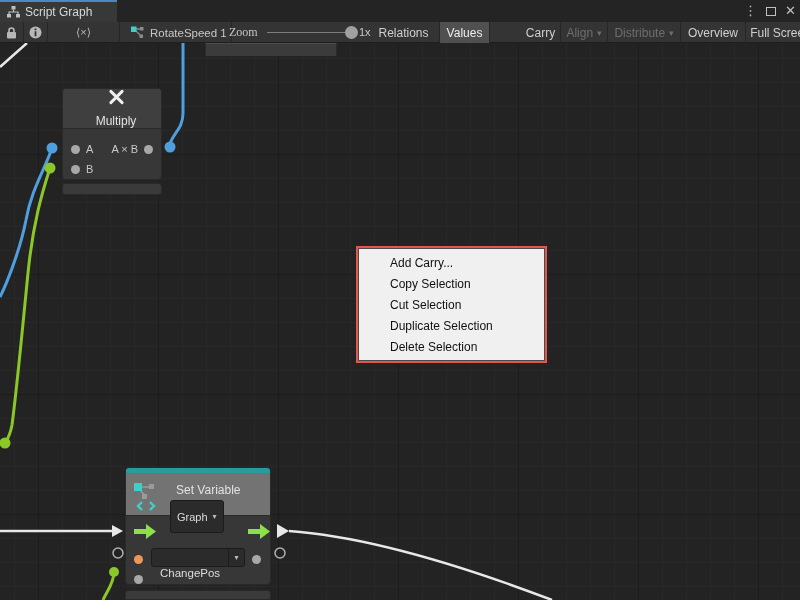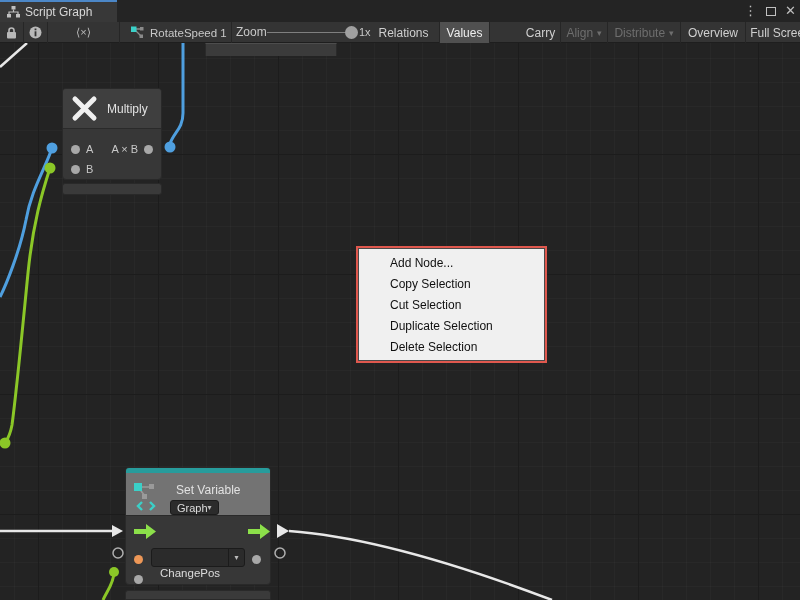--- a/index.html
+++ b/index.html
@@ -20,21 +20,21 @@
   .toolbar { position:absolute; left:0; top:22px; width:800px; height:21px; background:#343434;
              border-bottom:1px solid #1e1e1e; font-size:12px; color:#c8c8c8; }
   .tseg { position:absolute; top:0; height:21px; display:flex; align-items:center; justify-content:center;
           border-right:1px solid #262626; }
   .tbtns { position:absolute; left:368px; top:0; height:21px; display:flex; overflow:hidden; width:432px; }
   .tbtn { height:21px; display:flex; align-items:center; justify-content:center; gap:4px;
           border-right:1px solid #262626; white-space:nowrap; color:#cfcfcf; flex:0 0 auto; }
   .tbtn.active { background:#505050; color:#eee; }
   .tbtn.disabled { color:#6e6e6e; }
   .dd-arrow { font-size:9px; }
-  .zoom-label { position:absolute; left:236px; top:3px; }
+  .zoom-label { position:absolute; left:229px; top:3px;font-family:Liberation Serif, serif; }
   .zoom-track { position:absolute; left:267px; top:10px; width:85px; height:1px; background:#7f7f7f; }
   .zoom-thumb { position:absolute; left:345px; top:4px; width:13px; height:13px; border-radius:50%; background:#a0a0a0; }
   .zoom-value { position:absolute; left:359px; top:4px; font-size:11px; }
 
   
   .canvas { position:absolute; left:0; top:43px; width:800px; height:557px;
     background-color:#232323;
     background-image:
       linear-gradient(#1c1c1c 1px, transparent 1px),
       linear-gradient(90deg, #1c1c1c 1px, transparent 1px),
@@ -47,36 +47,36 @@
 
   
   .node { position:absolute; background:#373737; border:1px solid #292929; border-radius:4px; }
   .node-header { background:#3f3f3f; border-bottom:1px solid #2a2a2a; border-radius:3px 3px 0 0; }
   .node-footer { position:absolute; background:#3a3a3a; border:1px solid #292929; border-radius:3px; }
   .port-dot { width:9px; height:9px; border-radius:50%; background:#a8a8a8; flex:0 0 auto; }
   .port-label { font-size:11px; color:#c8c8c8; }
 
   
   .multiply { left:62px; top:45px; width:100px; height:92px; }
-  .multiply .node-header { height:40px; display:flex; align-items:center; gap:9px; padding-left:8px; }
+  .multiply .node-header { height:40px; display:flex; align-items:center; gap:9px; padding-left:8px;flex-direction:column; }
   .m-title { font-size:12px; color:#e2e2e2; }
   .m-row { height:20px; display:flex; align-items:center; gap:6px; padding-left:8px; position:relative; }
   .m-row.first { margin-top:10px; }
   .m-out { position:absolute; right:8px; display:flex; align-items:center; gap:6px; }
   .multiply-footer { left:62px; top:140px; width:100px; height:12px; }
 
   
   .setvar { left:125px; top:424px; width:146px; height:118px; }
   .teal-bar { height:5px; background:#279c9c; border-radius:3px 3px 0 0; }
   .sv-header { height:43px; position:relative; background:#737373; border-bottom:1px solid #2a2a2a; }
   .sv-title { position:absolute; left:50px; top:10px; font-size:12px; color:#e2e2e2; }
   .sv-icon { position:absolute; left:6px; top:8px; }
   .dropdown { display:inline-flex; align-items:center; background:#2b2b2b; border:1px solid #1b1b1b;
               border-radius:3px; color:#dcdcdc; font-size:11px; }
-  .sv-scope { position:absolute; left:44px; top:27px; height:15px; padding:0 6px; }
+  .sv-scope { position:absolute; left:44px; top:27px; height:33px; padding:0 6px; gap:5px; }
   .sv-scope .dd-arrow { font-size:8px; color:#bbb; }
   .sv-flow-row { margin-top:5px; height:22px; position:relative; }
   .sv-value-row { margin-top:5px; height:22px; position:relative; }
   .sv-port-row { height:18px; position:relative; }
   .sv-name { position:absolute; left:25px; top:0; height:19px; }
   .sv-name .nm { padding:0 8px; font-size:11.5px;margin-top:30px; }
   .sv-name .arr { width:16px; height:100%; border-left:1px solid #1b1b1b; display:flex; align-items:center;
                   justify-content:center; font-size:8px; color:#bbb; }
   .dot-abs { position:absolute; width:9px; height:9px; border-radius:50%; }
   .setvar-footer { left:125px; top:547px; width:146px; height:10px; border-radius:3px 3px 0 0; }
@@ -261,21 +261,21 @@
         </span>
         <span class="dot-abs" style="left:126px;top:7px;background:#a8a8a8;"></span>
       </div>
       <div class="sv-port-row">
         <span class="dot-abs" style="left:8px;top:5px;background:#a8a8a8;"></span>
       </div>
     </div>
     <div class="node-footer setvar-footer"></div>
 
     <div class="ctx-menu">
-      <div class="ctx-item">Add Node...</div>
+      <div class="ctx-item">Add Carry...</div>
       <div class="ctx-item">Copy Selection</div>
       <div class="ctx-item">Cut Selection</div>
       <div class="ctx-item">Duplicate Selection</div>
       <div class="ctx-item">Delete Selection</div>
     </div>
 
   </div>
 </div>
 
 </body></html>

